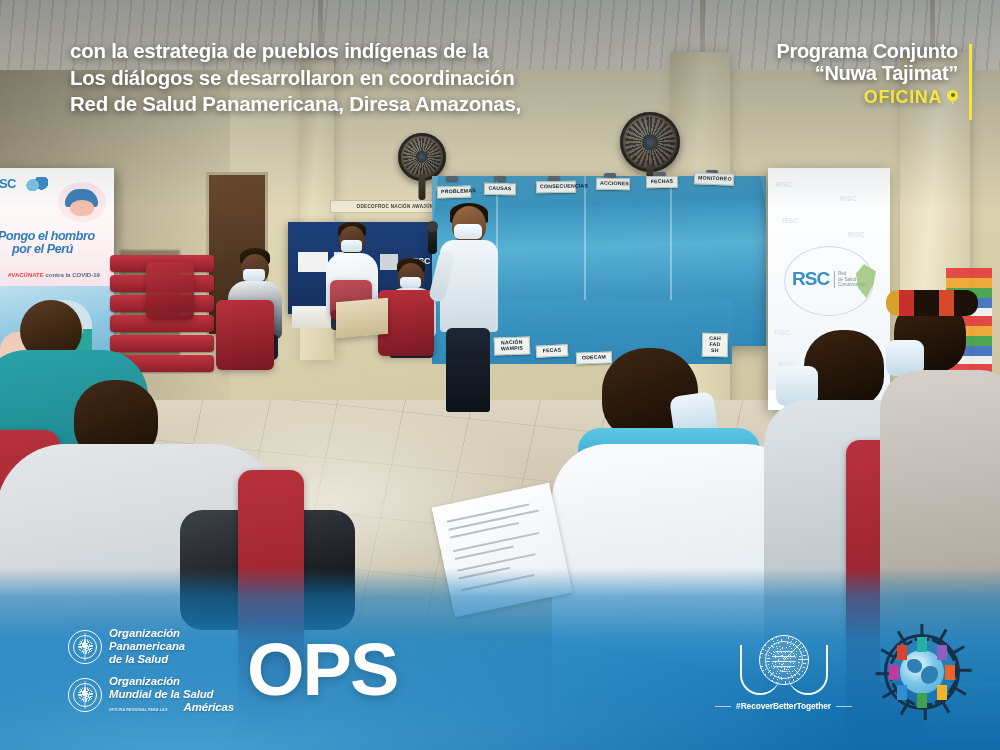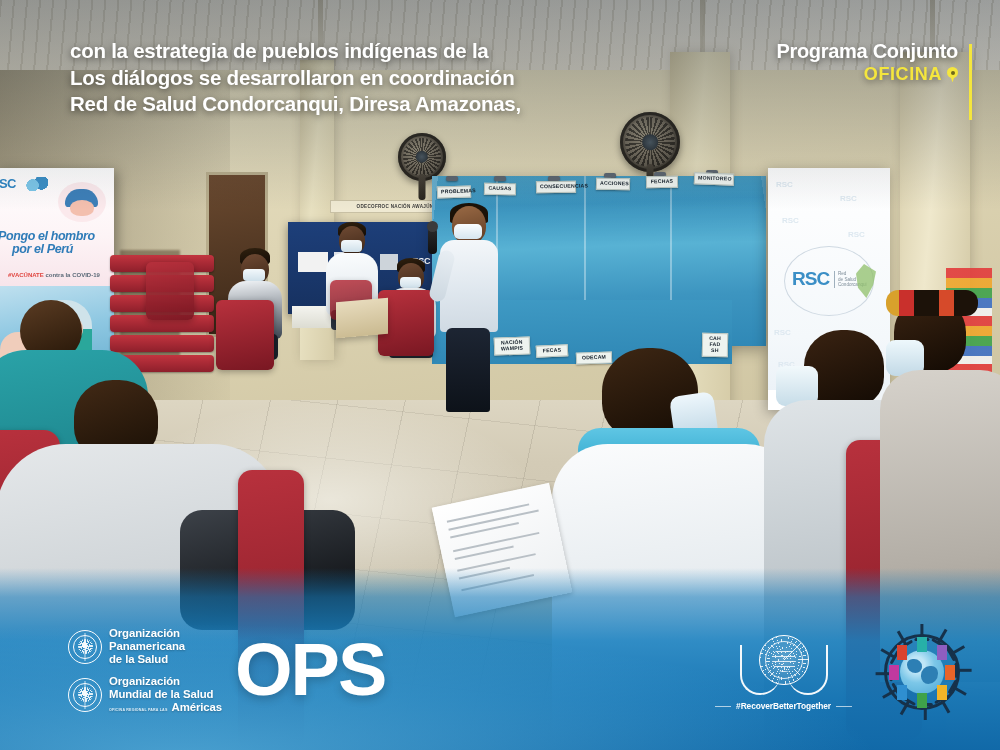--- a/index.html
+++ b/index.html
@@ -277,37 +277,37 @@
      border-radius:50%; background:rgba(0,0,0,.55); }
 
   .bottom-band { position:absolute; left:0; bottom:0; width:100%; height:182px;
      background:linear-gradient(180deg, rgba(20,120,185,0) 0%, rgba(22,124,188,.58) 16%,
         rgba(24,128,192,.88) 40%, rgba(20,116,180,.96) 72%, rgba(17,105,168,1) 100%); }
   .bottom-band:after { content:""; position:absolute; left:0; bottom:0; width:100%; height:150px;
      background:radial-gradient(ellipse at 18% 105%, rgba(120,205,240,.55), rgba(0,0,0,0) 60%); }
 
   
   .ops { position:absolute; left:68px; bottom:36px; display:flex; align-items:center; gap:13px; }
-  .paho-lines { display:flex; flex-direction:column; gap:9px; }
+  .paho-lines { display:flex; flex-direction:column; gap:9px;font-style:italic; }
   .paho-row { display:flex; align-items:center; gap:7px; }
   .seal { width:34px; height:34px; border-radius:50%; border:1.4px solid #fff;
      position:relative; flex:none; opacity:.97; }
   .seal:before { content:""; position:absolute; inset:4px; border-radius:50%;
      border:1.1px solid #fff; }
   .seal:after { content:""; position:absolute; inset:8.5px; border-radius:50%;
      background:
       radial-gradient(circle at 44% 42%, rgba(255,255,255,.95) 0 24%, rgba(255,255,255,0) 25%),
       repeating-conic-gradient(rgba(255,255,255,.9) 0 7deg, rgba(255,255,255,0) 7deg 15deg);
      }
   .seal i { position:absolute; left:50%; top:2px; bottom:2px; width:1px;
      background:rgba(255,255,255,.75); transform:translateX(-50%); }
   .paho-txt { color:#fff; font-size:11.4px; font-weight:700; line-height:1.14;
      letter-spacing:-.1px; text-shadow:0 1px 2px rgba(0,0,0,.25); }
   .paho-txt small { display:block; font-size:11.4px; font-weight:700; }
-  .amer { display:flex; align-items:flex-end; gap:4px; }
+  .amer { display:flex; align-items:flex-end; gap:16px; }
   .amer .tiny { font-size:3.6px; color:#dff0fb; letter-spacing:.2px; padding-bottom:1.5px;
      white-space:nowrap; }
   .amer .big { font-size:11.4px; font-weight:800; color:#fff; }
   .ops-word { color:#fff; font-size:74px; font-weight:800; letter-spacing:-2px;
      line-height:.82; text-shadow:0 3px 10px rgba(0,0,0,.22); }
 
   
   .un { position:absolute; right:26px; bottom:26px; display:flex; align-items:center; gap:18px; }
   .un-left { display:flex; flex-direction:column; align-items:center; gap:3px; }
   .un-emblem { width:92px; height:62px; position:relative; }
@@ -561,26 +561,27 @@
       <div class="b"></div>
     </div>
 
   </div>
 
   <div class="top-shade"></div>
 
   <div class="headline">
     <div>con la estrategia de pueblos indígenas de la</div>
     <div>Los diálogos se desarrollaron en coordinación</div>
-    <div>Red de Salud Condorcanqui, Diresa Amazonas,</div>
+    <div>Red de Salud Panamericana, Diresa Amazonas,</div>
   </div>
 
   <div class="program">
     <div class="pc-line"></div>
     <div class="pc1">Programa Conjunto</div>
+    <div class="pc2">“Nuwa Tajimat”</div>
     <div class="pc3">
       <span>OFICINA</span>
       <span class="pin">
           <b></b>
         </span>
     </div>
   </div>
 
   <div class="bottom-band"></div>
 

